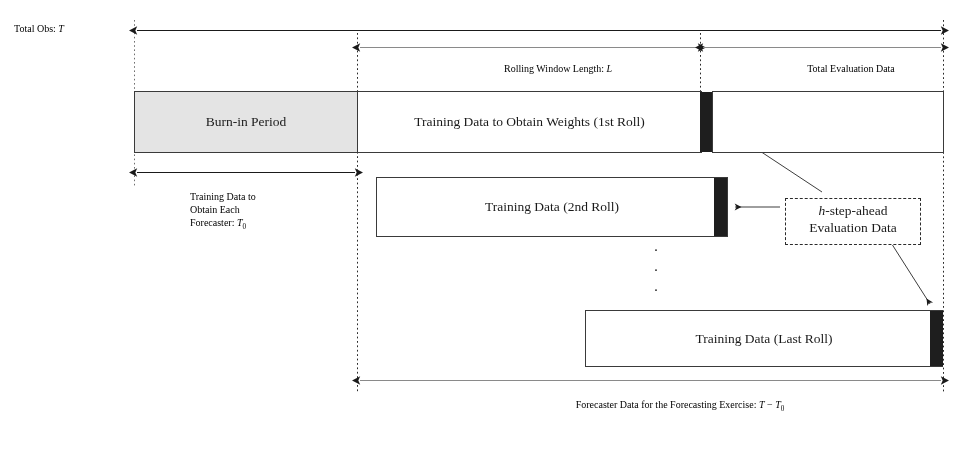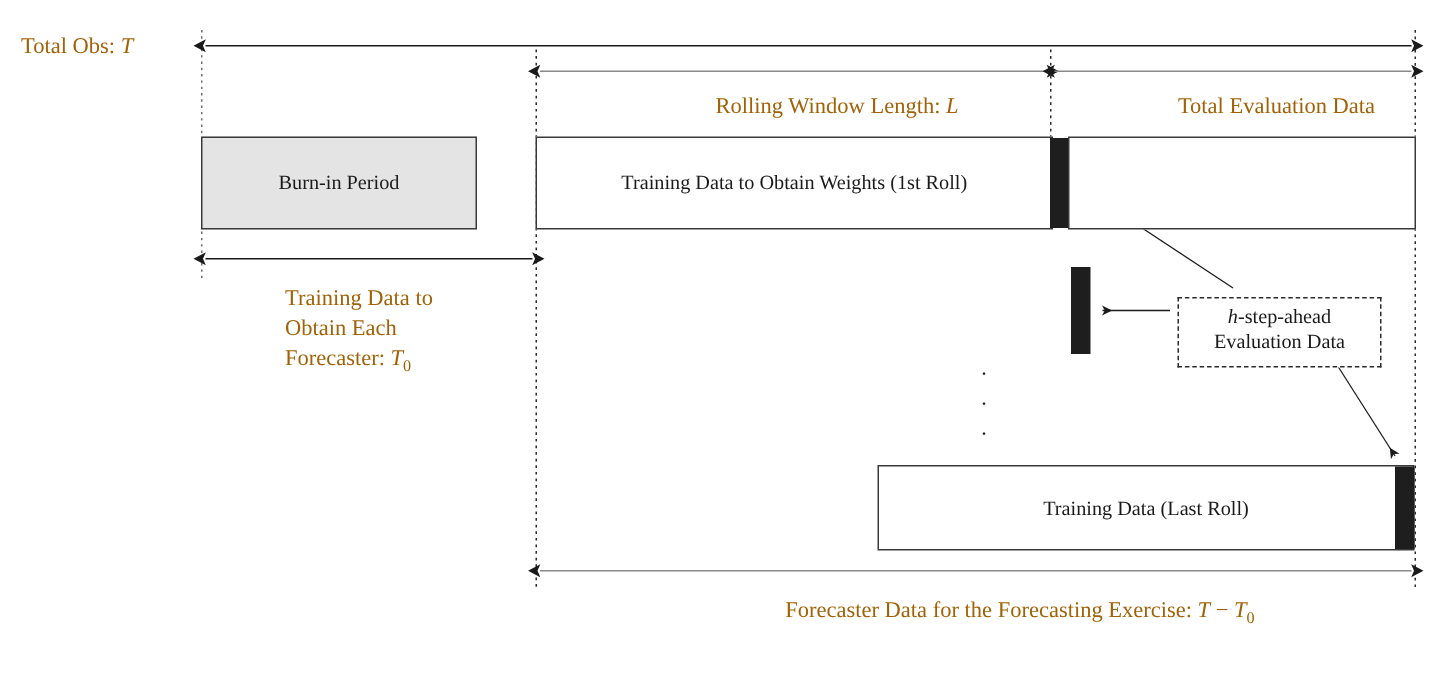--- a/index.html
+++ b/index.html
@@ -21,23 +21,23 @@
   svg.layer {
     position: absolute;
     left: 0;
     top: 0;
     width: 969px;
     height: 449px;
     pointer-events: none;
   }
   .lbl {
     position: absolute;
-    font-size: 15px;
+    font-size: 10px;
     line-height: 1.32;
-    color: #a16207;
+    color: #000000;
     white-space: nowrap;
   }
   .lbl.center {
     text-align: center;
     transform: translateX(-50%);
     margin-left: 29px;
   }
   .lbl.left {
     text-align: left;
   }
@@ -146,32 +146,35 @@
   <div class="lbl left" style="left:190px; top:190px;">
     <div>Training Data to</div>
     <div>Obtain Each</div>
     <div>Forecaster: <i class="mathvar">T</i><sub>0</sub></div>
   </div>
 
   <div class="lbl center" style="left:651px; top:398px;">
     <span>Forecaster Data for the Forecasting Exercise: <i class="mathvar">T</i> − <i class="mathvar">T</i><sub>0</sub></span>
   </div>
 
-  <div class="box shaded" style="left:134px; top:91px; width:184px; height:62px;">
+  <div class="box shaded" style="left:134px; top:91px; width:224px; height:62px;">
     <span>Burn-in Period</span>
   </div>
 
   <div class="box" style="left:357px; top:91px; width:345px; height:62px;">
     <span>Training Data to Obtain Weights (1st Roll)</span>
   </div>
 
   <div class="evalblock" style="left:700px; top:92px; width:13px; height:60px;"></div>
 
   <div class="box" style="left:712px; top:91px; width:232px; height:62px;"></div>
 
+  <div class="box" style="left:376px; top:177px; width:352px; height:60px;">
+    <span>Training Data (2nd Roll)</span>
+  </div>
 
   <div class="evalblock" style="left:714px; top:178px; width:13px; height:58px;"></div>
 
   <div class="dots" style="left:656px; top:240px;">
     <span>·</span>
     <span>·</span>
     <span>·</span>
   </div>
 
   <div class="box" style="left:585px; top:310px; width:358px; height:57px;">

